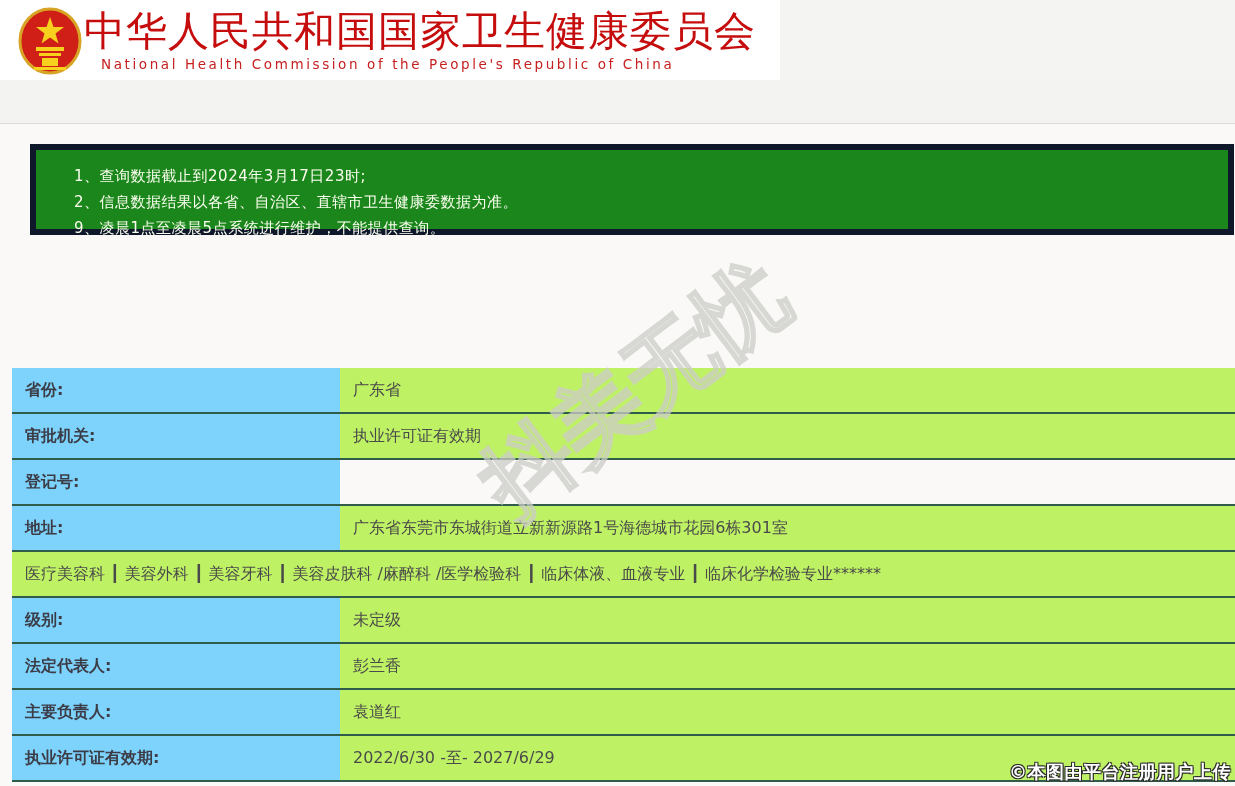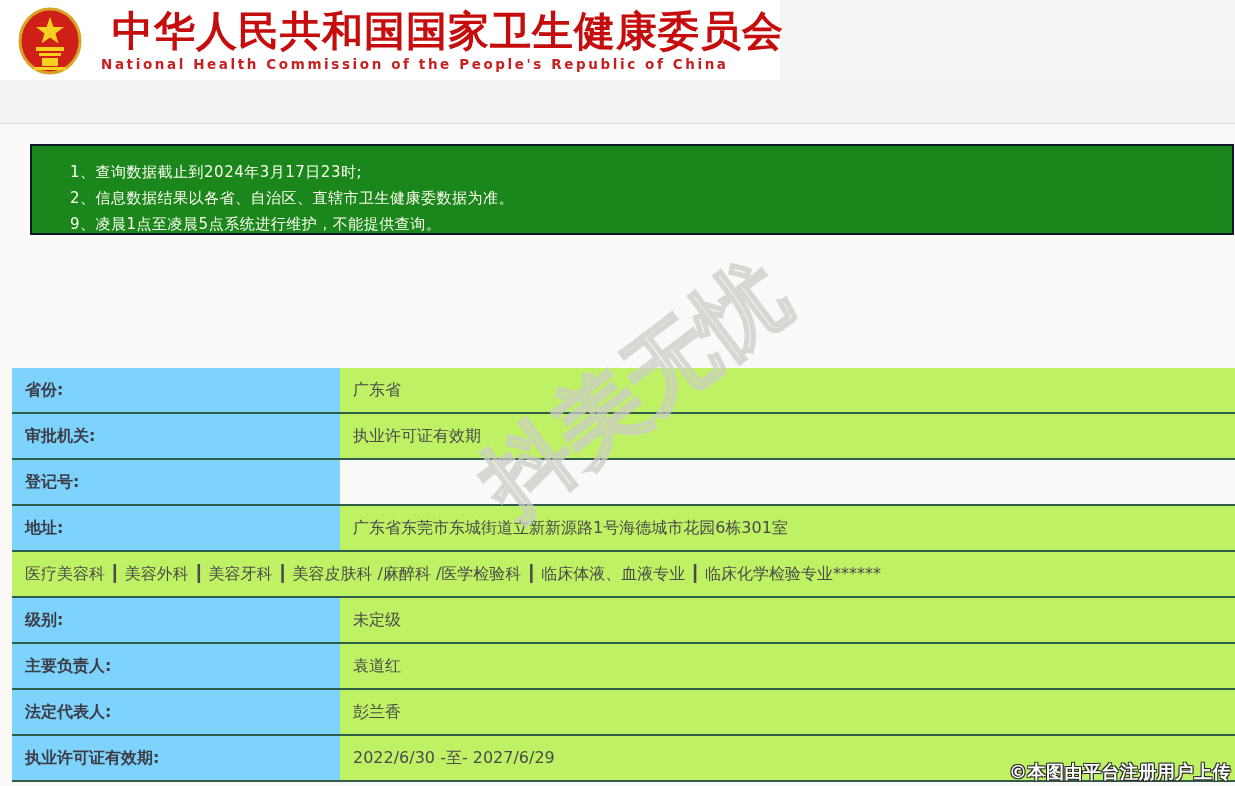--- a/index.html
+++ b/index.html
@@ -7,35 +7,35 @@
     font-family:"DejaVu Sans","Liberation Sans",sans-serif;
     width:1235px;height:786px;overflow:hidden;background:#faf9f7;
   }
   .page{position:relative;width:1235px;height:786px;overflow:hidden;background:#f4f4f2;}
 
   
   .header-band{position:absolute;left:0;top:0;width:1235px;height:80px;background:#f4f4f2;}
   .logo-block{position:absolute;left:0;top:0;width:780px;height:80px;background:#ffffff;}
   .emblem{position:absolute;left:18px;top:7px;width:64px;height:68px;}
   .hdr-zh{
-    position:absolute;left:112px;top:8px;width:660px;height:46px;
-    color:#c60d0d;font-size:41px;font-weight:bold;letter-spacing:1px;line-height:46px;white-space:nowrap;
+    position:absolute;left:84px;top:8px;width:660px;height:46px;
+    color:#c60d0d;font-size:41px;font-weight:normal;letter-spacing:1px;line-height:46px;white-space:nowrap;
   }
   .hdr-en{
     position:absolute;left:101px;top:56px;width:660px;
-    color:#c62020;font-size:13.5px;font-weight:bold;letter-spacing:2.6px;white-space:nowrap;
+    color:#c62020;font-size:13.5px;font-weight:normal;letter-spacing:2.6px;white-space:nowrap;
   }
   .gray-band{position:absolute;left:0;top:80px;width:1235px;height:43px;background:#f3f3f1;}
   .band-divider{position:absolute;left:0;top:123px;width:1235px;height:1px;background:#dbdbd9;}
   .content-bg{position:absolute;left:0;top:124px;width:1235px;height:662px;background:#faf9f7;}
 
   
   .notice{
     position:absolute;left:30px;top:144px;width:1204px;height:91px;box-sizing:border-box;
-    background:#1b861b;border:2px solid #0f172a;
+    background:#1b861b;border:6px solid #0f172a;
     padding:13px 0 0 38px;
   }
   .notice div{
     color:#fcfff0;font-size:15px;line-height:26px;letter-spacing:0.5px;white-space:nowrap;
   }
 
   
   .page-title{
     position:absolute;left:0;top:268px;width:1235px;height:60px;
     text-align:center;font-size:40px;line-height:60px;color:#333;font-weight:500;letter-spacing:1px;
@@ -116,26 +116,26 @@
       <div class="cell-value">广东省东莞市东城街道立新新源路1号海德城市花园6栋301室</div>
     </div>
     <div class="row">
       <div class="cell-value">医疗美容科 ┃ 美容外科 ┃ 美容牙科 ┃ 美容皮肤科 /麻醉科 /医学检验科 ┃ 临床体液、血液专业 ┃ 临床化学检验专业******</div>
     </div>
     <div class="row">
       <div class="cell-label">级别:</div>
       <div class="cell-value">未定级</div>
     </div>
     <div class="row">
+      <div class="cell-label">法定代表人:</div>
+      <div class="cell-value">彭兰香</div>
+    </div>
+    <div class="row">
       <div class="cell-label">主要负责人:</div>
       <div class="cell-value">袁道红</div>
-    </div>
-    <div class="row">
-      <div class="cell-label">法定代表人:</div>
-      <div class="cell-value">彭兰香</div>
     </div>
     <div class="row">
       <div class="cell-label">执业许可证有效期:</div>
       <div class="cell-value">2022/6/30 -至- 2027/6/29</div>
     </div>
   </div>
 
   <div class="watermark">抖美无忧</div>
 
   <div class="stamp">©本图由平台注册用户上传</div>

